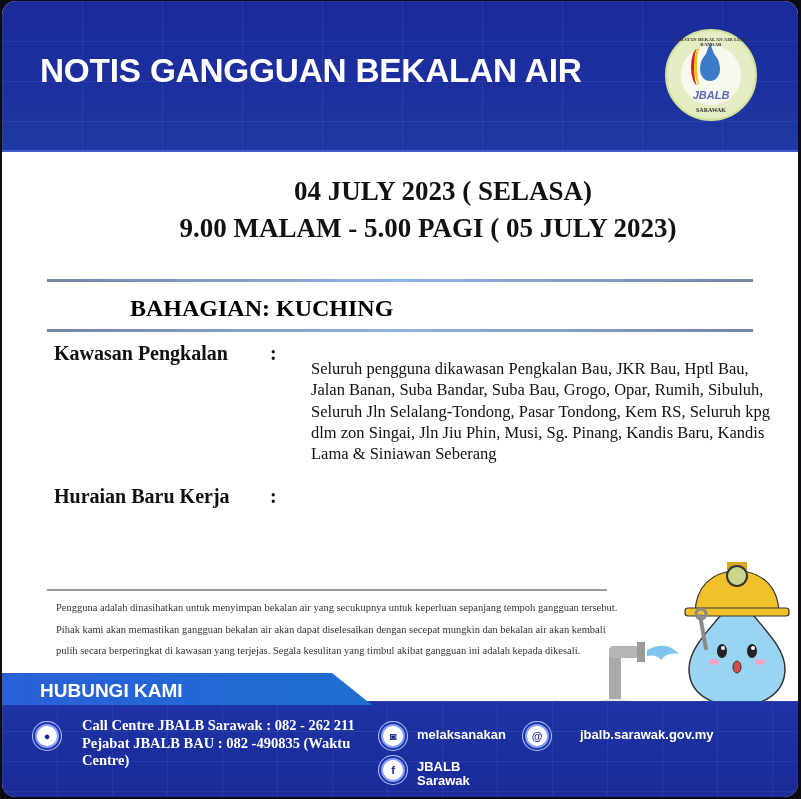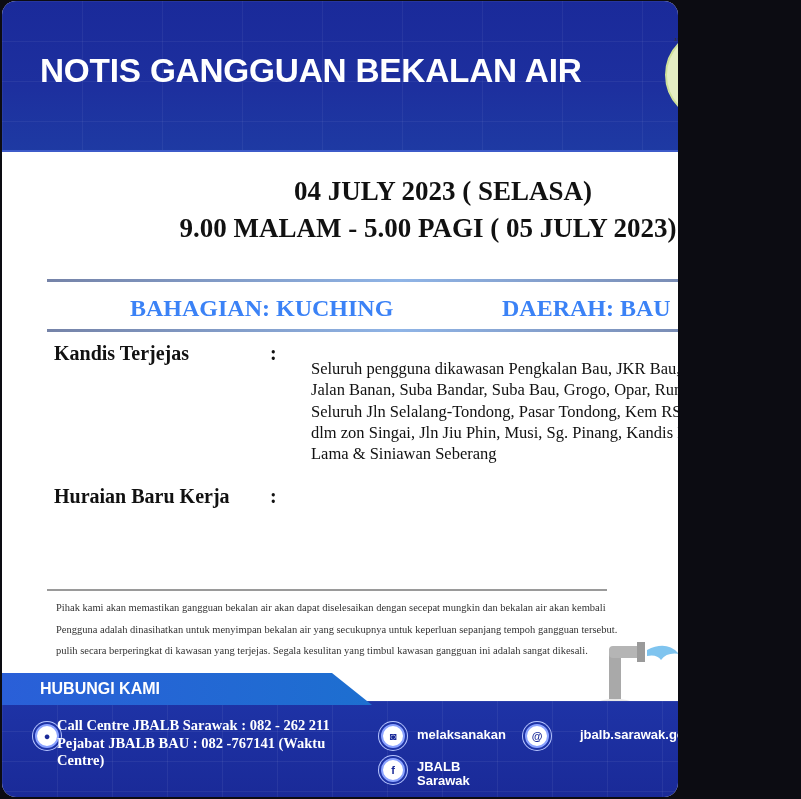--- a/index.html
+++ b/index.html
@@ -1,17 +1,17 @@
 <!DOCTYPE html>
 <html><head>
 <meta charset="utf-8">
 <style>
   html, body { margin:0; padding:0; background:#0c0c12; }
   body { width:801px; height:799px; position:relative; overflow:hidden; font-family:"Liberation Serif", serif; }
-  .card { position:absolute; left:2px; top:1px; width:676px; height:796px; border-radius:14px; overflow:hidden; background:#fff; }
+  .card { position:absolute; left:2px; top:1px; width:796px; height:796px; border-radius:14px; overflow:hidden; background:#fff; }
   .header { position:absolute; left:0; top:0; width:796px; height:151px;
     background: linear-gradient(180deg, #1a2a9a 0%, #1d2f9e 55%, #1e3aa3 100%); }
   .header .grid { position:absolute; inset:0;
     background-image:
       linear-gradient(rgba(255,255,255,0.05) 1px, transparent 1px),
       linear-gradient(90deg, rgba(255,255,255,0.05) 1px, transparent 1px);
     background-size: 80px 40px; }
   .header-border { position:absolute; left:0; top:149px; width:796px; height:2px; background:#3e5bc9; }
   .title { position:absolute; left:38px; top:50px; font-family:"Liberation Sans", sans-serif; font-weight:bold; font-size:34px; color:#fff; letter-spacing:-0.2px; transform:scaleX(0.98); transform-origin:left; }
   .logo { position:absolute; left:663px; top:28px; width:88px; height:88px; border-radius:50%; background:#e4edc4; border:2px solid #cfe09a; }
@@ -20,37 +20,37 @@
   .logo .drop:before { content:""; position:absolute; left:4px; top:-10px; width:12px; height:16px; background:#3a7cc9; clip-path:polygon(50% 0, 100% 100%, 0 100%); }
   .logo .stripe { position:absolute; left:24px; top:18px; width:10px; height:36px; border-left:3px solid #d62020; border-radius:50% 0 0 50%; }
   .logo .stripe2 { position:absolute; left:27px; top:16px; width:10px; height:38px; border-left:3px solid #f1c40f; border-radius:50% 0 0 50%; }
   .logo .txt { position:absolute; left:0; width:88px; text-align:center; font-family:"Liberation Sans", sans-serif; color:#5a6ab8; font-weight:bold; font-style:italic; font-size:11px; top:58px; }
   .logo .arc { position:absolute; width:88px; text-align:center; font-size:5px; color:#333; font-family:"Liberation Serif", serif; font-weight:bold; }
 
   .date1, .date2 { position:absolute; width:796px; text-align:center; font-weight:bold; color:#111; font-size:27px; }
   .date1 { top:175px; left:43px; }
   .date2 { top:212px; left:28px; }
   .rule { position:absolute; left:45px; width:706px; height:3px; background:linear-gradient(90deg,#7583a8 0%, #8fb4e6 50%, #7583a8 100%); }
-  .region { position:absolute; top:294px; font-weight:bold; font-size:24px; color:#3b82f6; }
+  .region { position:absolute; top:294px; font-weight:bold; font-size:24px; color:#000000; }
   .label { position:absolute; left:52px; font-weight:bold; font-size:20px; color:#111; }
   .colon { position:absolute; font-weight:bold; font-size:20px; color:#111; }
   .val { position:absolute; left:309px; width:460px; font-size:16.5px; line-height:21.3px; color:#111; }
   .divider { position:absolute; left:45px; top:588px; width:560px; height:2px; background:#9a9a9a; }
   .notes { position:absolute; left:54px; top:596px; width:620px; font-size:10.5px; color:#333; line-height:21.5px; }
 
   .mascot { position:absolute; left:595px; top:553px; width:200px; height:160px; }
   .footer { position:absolute; left:0; top:700px; width:796px; height:96px; background:linear-gradient(180deg,#1e33a6 0%, #1a2a98 100%); }
   .footer .grid { position:absolute; inset:0;
     background-image:
       linear-gradient(rgba(255,255,255,0.06) 1px, transparent 1px),
       linear-gradient(90deg, rgba(255,255,255,0.06) 1px, transparent 1px);
     background-size: 55px 30px; }
   .footer-tab { position:absolute; left:0; top:672px; width:370px; height:32px; background:linear-gradient(90deg,#2a5fd8 0%, #1d6fd0 100%);
     clip-path: polygon(0 0, 330px 0, 370px 100%, 0 100%); }
-  .footer-tab span { position:absolute; left:38px; top:7px; font-family:"Liberation Sans", sans-serif; font-weight:bold; font-size:16px; color:#fff; }
+  .footer-tab span { position:absolute; left:38px; top:7px; font-family:"Liberation Sans", sans-serif; font-weight:bold; font-size:19px; color:#fff; }
   .ficon { position:absolute; width:20px; height:20px; border-radius:50%; background:#fff; border:2px solid #8aa2ff; box-shadow:0 0 0 2px #1e33a6, 0 0 0 3px #b8c6ff; display:flex; align-items:center; justify-content:center; color:#1a2a98; font-family:"Liberation Sans", sans-serif; font-weight:bold; font-size:11px; }
   .ftext { position:absolute; color:#fff; font-family:"Liberation Sans", sans-serif; font-weight:bold; font-size:13px; line-height:14px; }
   .ftext.serif { font-family:"Liberation Serif", serif; font-size:14.5px; line-height:17.5px; }
 </style>
 </head>
 <body>
 
 <div class="card">
   <div class="header">
     <div class="grid"></div>
@@ -65,35 +65,34 @@
       <div class="arc" style="top:76px;font-size:6px;">SARAWAK</div>
     </div>
     <div class="header-border"></div>
   </div>
 
   <div class="date1">04 JULY 2023 ( SELASA)</div>
   <div class="date2">9.00 MALAM - 5.00 PAGI ( 05 JULY 2023)</div>
 
   <div class="rule" style="top:278px;"></div>
   <div class="region" style="left:128px;">BAHAGIAN: KUCHING</div>
-  <div class="region" style="left:500px;">DAERAH: BAU</div>
   <div class="rule" style="top:328px;"></div>
 
-  <div class="label" style="top:341px;">Kandis Terjejas</div>
+  <div class="label" style="top:341px;">Kawasan Pengkalan</div>
   <div class="colon" style="left:268px;top:341px;">:</div>
   <div class="val" style="top:357px;">Seluruh pengguna dikawasan Pengkalan Bau, JKR Bau, Hptl Bau, Jalan Banan, Suba Bandar, Suba Bau, Grogo, Opar, Rumih, Sibuluh, Seluruh Jln Selalang-Tondong, Pasar Tondong, Kem RS, Seluruh kpg dlm zon Singai, Jln Jiu Phin, Musi, Sg. Pinang, Kandis Baru, Kandis Lama &amp; Siniawan Seberang</div>
 
   <div class="label" style="top:484px;">Huraian Baru Kerja</div>
   <div class="colon" style="left:268px;top:484px;">:</div>
 
   <div class="divider"></div>
   <div class="notes">
+    <div>Pengguna adalah dinasihatkan untuk menyimpan bekalan air yang secukupnya untuk keperluan sepanjang tempoh gangguan tersebut.</div>
     <div>Pihak kami akan memastikan gangguan bekalan air akan dapat diselesaikan dengan secepat mungkin dan bekalan air akan kembali</div>
-    <div>Pengguna adalah dinasihatkan untuk menyimpan bekalan air yang secukupnya untuk keperluan sepanjang tempoh gangguan tersebut.</div>
-    <div>pulih secara berperingkat di kawasan yang terjejas. Segala kesulitan yang timbul kawasan gangguan ini adalah sangat dikesali.</div>
+    <div>pulih secara berperingkat di kawasan yang terjejas. Segala kesulitan yang timbul akibat gangguan ini adalah kepada dikesali.</div>
   </div>
 
   <svg class="mascot" viewBox="0 0 200 160">
 
     <rect x="12" y="95" width="12" height="50" fill="#a9a9a9"></rect>
     <rect x="12" y="92" width="32" height="12" rx="4" fill="#b5b5b5"></rect>
     <rect x="40" y="88" width="8" height="20" fill="#9a9a9a"></rect>
     <ellipse cx="18" cy="148" rx="16" ry="3" fill="#e6e6e6"></ellipse>
 
     <path d="M50 96 Q70 86 82 100 Q70 98 64 106 Q60 100 50 102 Z" fill="#7fc4ef"></path>
@@ -121,23 +120,23 @@
   </svg>
 
   <div class="footer">
     <div class="grid"></div>
   </div>
   <div class="footer-tab">
     <span>HUBUNGI KAMI</span>
   </div>
 
   <div class="ficon" style="left:33px;top:723px;">●</div>
-  <div class="ftext serif" style="left:55px;top:716px;">
+  <div class="ftext serif" style="left:80px;top:716px;">
     <div>Call Centre JBALB Sarawak : 082 - 262 211</div>
-    <div>Pejabat JBALB BAU  : 082 -767141 (Waktu</div>
+    <div>Pejabat JBALB BAU  : 082 -490835 (Waktu</div>
     <div>Centre)</div>
   </div>
 
   <div class="ficon" style="left:379px;top:723px;">◙</div>
   <div class="ftext" style="left:415px;top:727px;">melaksanakan</div>
 
   <div class="ficon" style="left:523px;top:723px;">@</div>
   <div class="ftext" style="left:578px;top:727px;">jbalb.sarawak.gov.my</div>
 
   <div class="ficon" style="left:379px;top:757px;">f</div>

